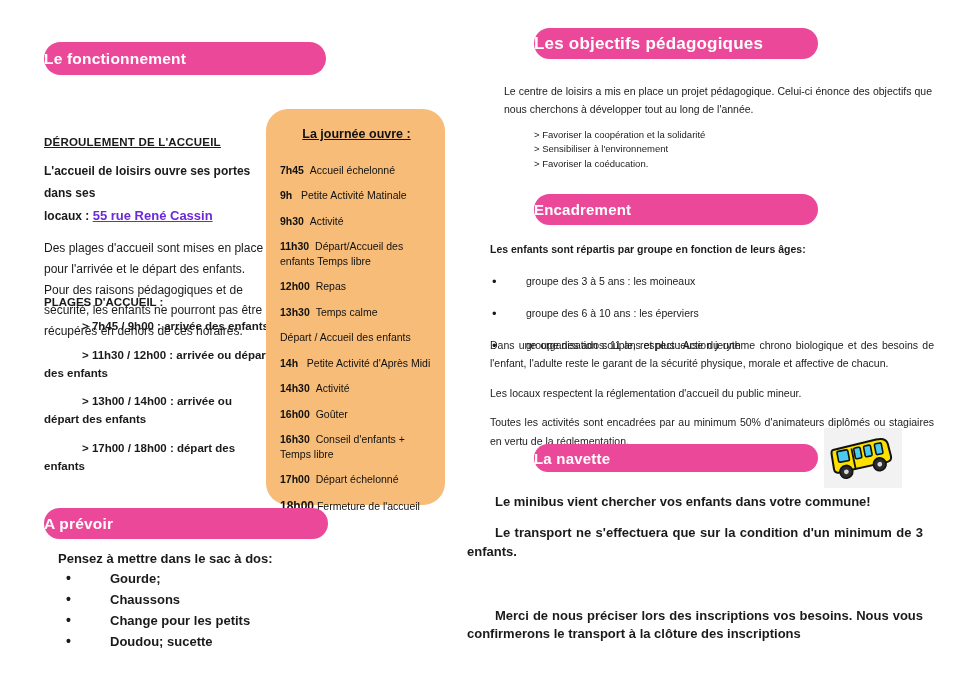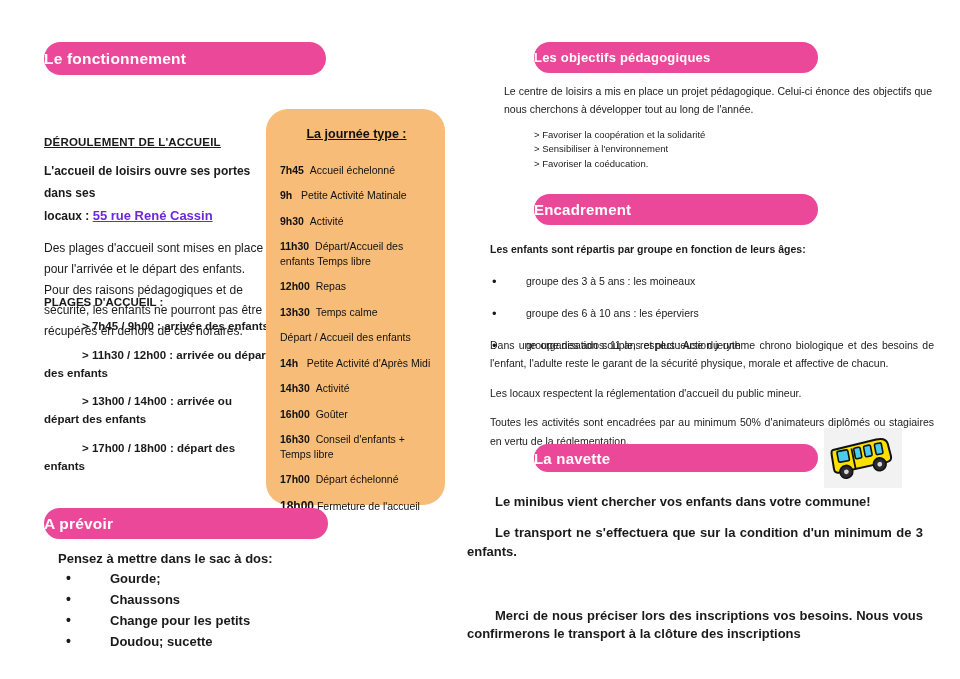--- a/index.html
+++ b/index.html
@@ -227,21 +227,21 @@
 
   <div class="abs" style="left:44px; top:296px; width:226px;">
     <p class="plages-title">PLAGES D'ACCUEIL :</p>
     <p class="plage-item">&gt; 7h45 / 9h00 : arrivée des enfants</p>
     <p class="plage-item">&gt; 11h30 / 12h00 : arrivée ou départ des enfants</p>
     <p class="plage-item">&gt; 13h00 / 14h00 : arrivée ou départ des enfants</p>
     <p class="plage-item">&gt; 17h00 / 18h00 : départ des enfants</p>
   </div>
 
   <div class="abs" id="schedule-box">
-    <div id="schedule-title">La journée type :</div>
+    <div id="schedule-title">La journée ouvre :</div>
 
     <p class="sched-row"><span class="t">7h45</span>&nbsp;&nbsp;<span>Accueil échelonné</span></p>
     <p class="sched-row"><span class="t">9h</span>&nbsp;&nbsp;&nbsp;<span>Petite Activité Matinale</span></p>
     <p class="sched-row"><span class="t">9h30</span>&nbsp;&nbsp;<span>Activité</span></p>
     <p class="sched-row"><span class="t">11h30</span>&nbsp;&nbsp;<span>Départ/Accueil des enfants Temps libre</span></p>
     <p class="sched-row"><span class="t">12h00</span>&nbsp;&nbsp;<span>Repas</span></p>
     <p class="sched-row"><span class="t">13h30</span>&nbsp;&nbsp;<span>Temps calme</span></p>
     <p class="sched-row"><span>Départ / Accueil des enfants</span></p>
     <p class="sched-row"><span class="t">14h</span>&nbsp;&nbsp;&nbsp;<span>Petite Activité d'Après Midi</span></p>
     <p class="sched-row"><span class="t">14h30</span>&nbsp;&nbsp;<span>Activité</span></p>
@@ -257,21 +257,21 @@
 
   <div class="abs" id="prevoir-intro">Pensez à mettre dans le sac à dos:</div>
 
   <ul class="abs" id="prevoir-list" style="top:568px;">
     <li>Gourde;</li>
     <li>Chaussons</li>
     <li>Change pour les petits</li>
     <li>Doudou; sucette</li>
   </ul>
 
-  <div class="pill" style="left:534px; top:42px; width:284px; height:31px; font-size:13px;">
+  <div class="pill" style="left:534px; top:28px; width:284px; height:31px; font-size:17px;">
     <span>Les objectifs pédagogiques</span>
   </div>
 
   <div class="abs" id="objectifs-body">
     <p class="r-par">Le centre de loisirs a mis en place un projet pédagogique. Celui-ci énonce des objectifs que nous cherchons à développer tout au long de l'année.</p>
     <p class="r-sub">&gt; Favoriser la coopération et la solidarité</p>
     <p class="r-sub">&gt; Sensibiliser à l'environnement</p>
     <p class="r-sub">&gt; Favoriser la coéducation.</p>
   </div>
 

